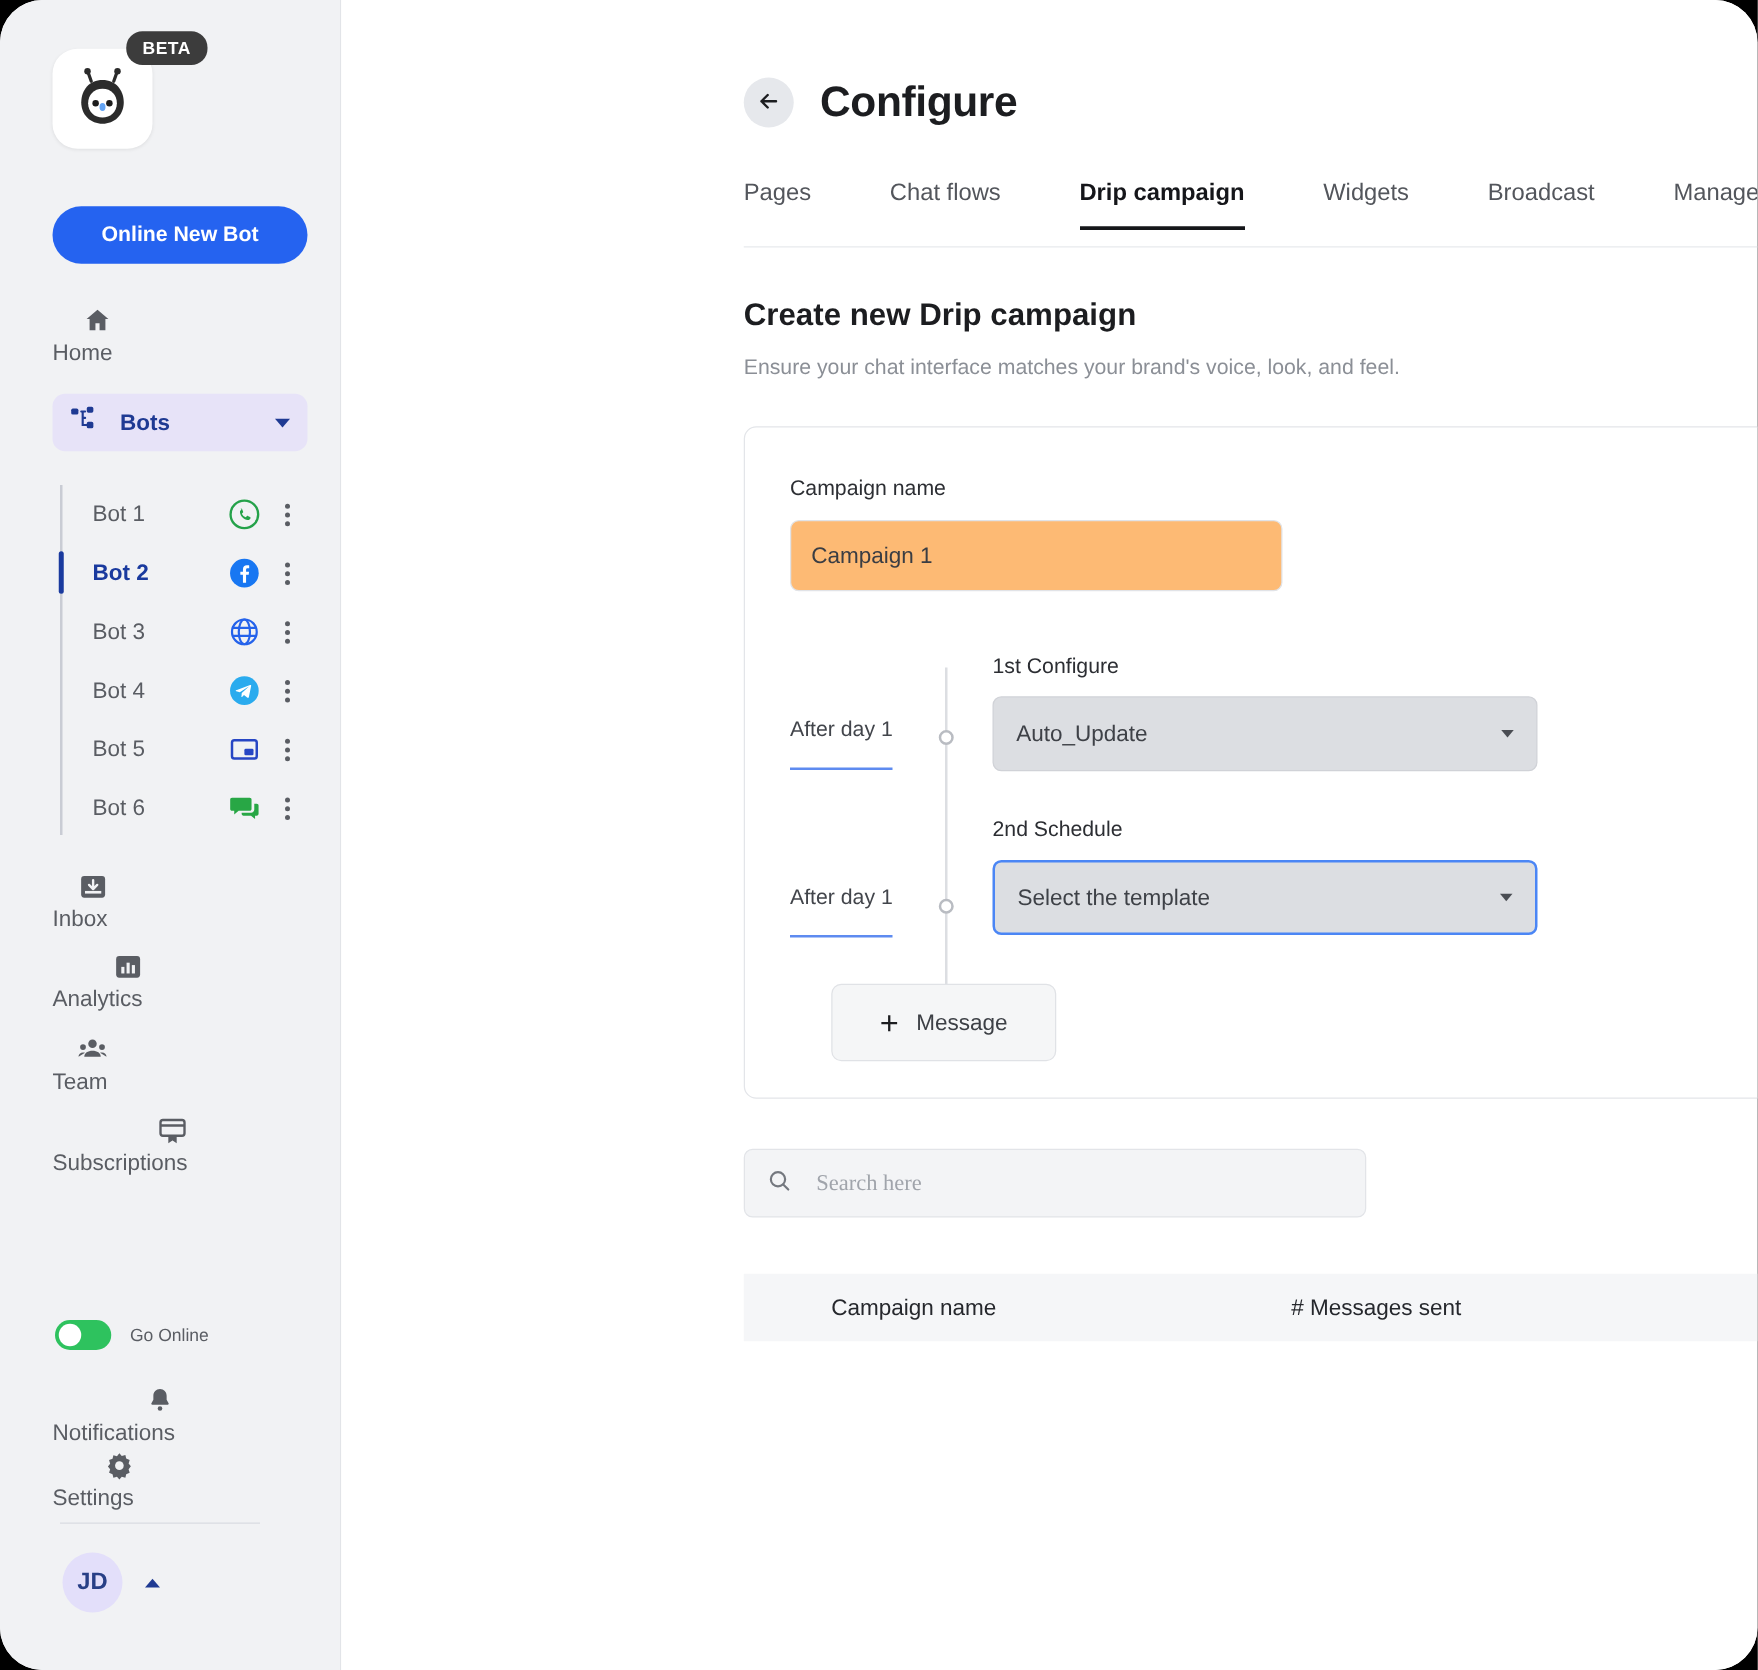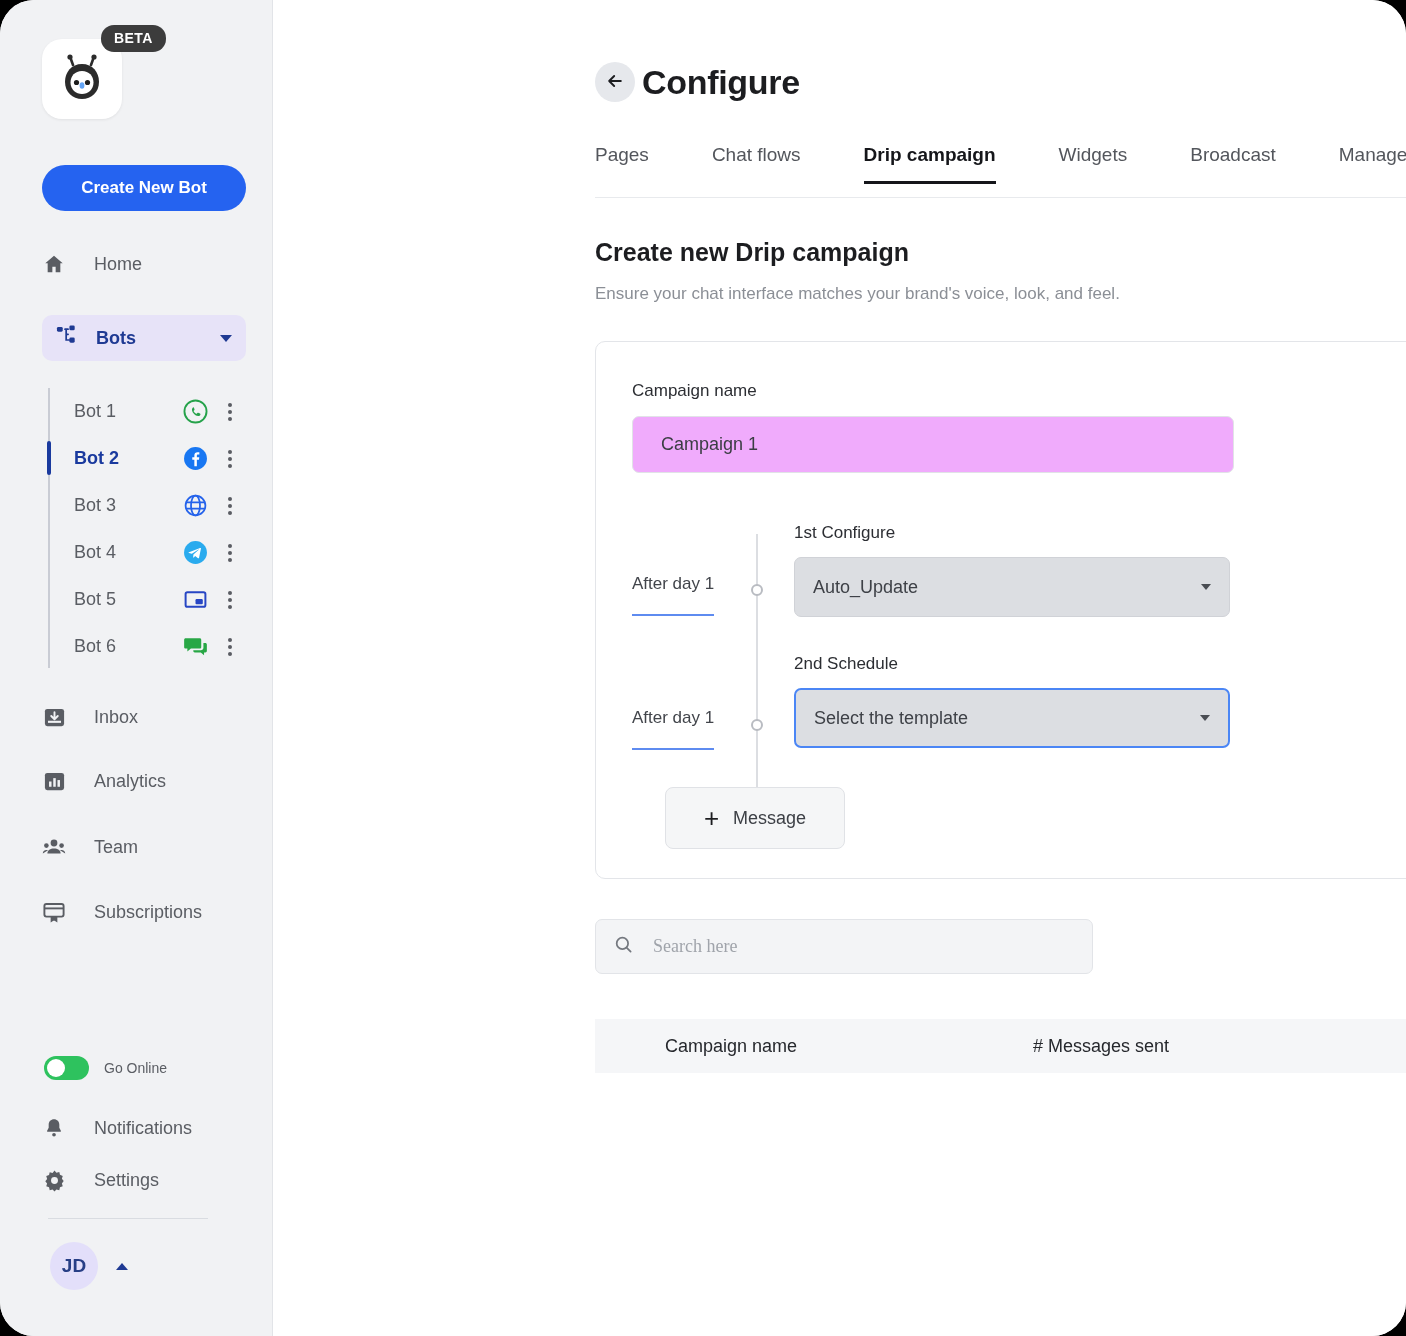--- a/index.html
+++ b/index.html
@@ -46,23 +46,23 @@
     width: 204px; height: 46px;
     background: #2563f0; color: #ffffff;
     border: none; border-radius: 23px;
     font-family: "Liberation Sans", sans-serif;
     font-size: 17px; font-weight: bold;
     cursor: pointer;
   }
 
   .nav-item {
     position: absolute; left: 42px;
-    display: flex; align-items: center; gap: 28px;
+    display: flex; align-items: flex-end; gap: 4px;
     height: 40px; cursor: pointer;
-    color: #5a5d63; font-size: 18px;
+    color: #5a5d63; font-size: 18px; flex-direction: column;
   }
   .nav-item .ico { width: 24px; height: 24px; display: flex; align-items: center; justify-content: center; flex: 0 0 24px; }
   .nav-item svg { display: block; }
 
   .nav-home  { top: 244px; }
   .nav-inbox { top: 697px; }
   .nav-analytics { top: 761px; }
   .nav-team  { top: 827px; }
   .nav-subs  { top: 892px; }
 
@@ -139,21 +139,21 @@
     width: 0; height: 0;
     border-left: 6px solid transparent; border-right: 6px solid transparent;
     border-bottom: 7px solid #1f3a93;
   }
 
   
   .main { flex: 1; height: 100%; position: relative; background: #ffffff; overflow: hidden; }
 
   .page-head {
     position: absolute; left: 322px; top: 62px;
-    display: flex; align-items: center; gap: 7px;
+    display: flex; align-items: center; gap: 21px;
   }
   .back-circle {
     width: 40px; height: 40px; border-radius: 50%;
     background: #e6e8ec; display: flex; align-items: center; justify-content: center;
     cursor: pointer; border: none;
   }
   .page-title { font-size: 34px; font-weight: bold; color: #1c1d20; letter-spacing: -.3px; }
 
   .tabs {
     position: absolute; left: 322px; top: 140px;
@@ -185,23 +185,23 @@
     position: absolute; left: 322px; top: 341px;
     width: 1120px; height: 538px;
     border: 1px solid #e3e5e9; border-radius: 10px;
     background: #ffffff;
   }
   .field-label { position: absolute; font-size: 17px; color: #2c2e33; }
   .lbl-campaign { left: 36px; top: 39px; }
 
   .text-input {
     position: absolute; left: 36px; top: 74px;
-    width: 602px; height: 57px;
-    background: #f0abfc; border: 1px solid #e1e3e7; border-radius: 7px;
-    padding: 0 28px; font-size: 18px; color: #3a3d43;
+    width: 394px; height: 57px;
+    background: #fdba74; border: 1px solid #e1e3e7; border-radius: 7px;
+    padding: 0 16px; font-size: 18px; color: #3a3d43;
     font-family: "Liberation Sans", sans-serif;
   }
 
   .timeline {
     position: absolute; left: 160px; top: 192px;
     width: 2px; height: 285px; background: #dcdee2;
   }
   .node {
     position: absolute; left: -5px; width: 12px; height: 12px;
     border-radius: 50%; background: #ffffff; border: 2px solid #b9bcc2;
@@ -289,21 +289,21 @@
           <path d="M27 12 C37.5 12 44 20 44 30 C44 40 36.5 47 27 47 C17.5 47 10 40 10 30 C10 20 16.5 12 27 12 Z" fill="#2b2b2b"></path>
           <path d="M27 19 C34 19 38.5 24 38.5 30.5 C38.5 37.5 33 42 27 42 C21 42 15.5 37.5 15.5 30.5 C15.5 24 20 19 27 19 Z" fill="#ffffff"></path>
           <circle cx="21.5" cy="30.5" r="2.6" fill="#1d1d1d"></circle>
           <circle cx="32.5" cy="30.5" r="2.6" fill="#1d1d1d"></circle>
           <ellipse cx="27" cy="33.5" rx="2.4" ry="3.2" fill="#63a4f5"></ellipse>
         </svg>
       </div>
       <span class="beta-badge">BETA</span>
     </div>
 
-    <button class="create-btn">Create New Bot</button>
+    <button class="create-btn">Online New Bot</button>
 
     <div class="nav-item nav-home">
       <span class="ico">
         <svg width="22" height="22" viewBox="0 0 24 24" fill="#5a5d63">
           <path d="M12 3 L2.5 11.2 h2.6 V21 h5.1 v-6.1 h3.6 V21 h5.1 v-9.8 h2.6 Z"></path>
         </svg>
       </span>
       <span>Home</span>
     </div>
 

